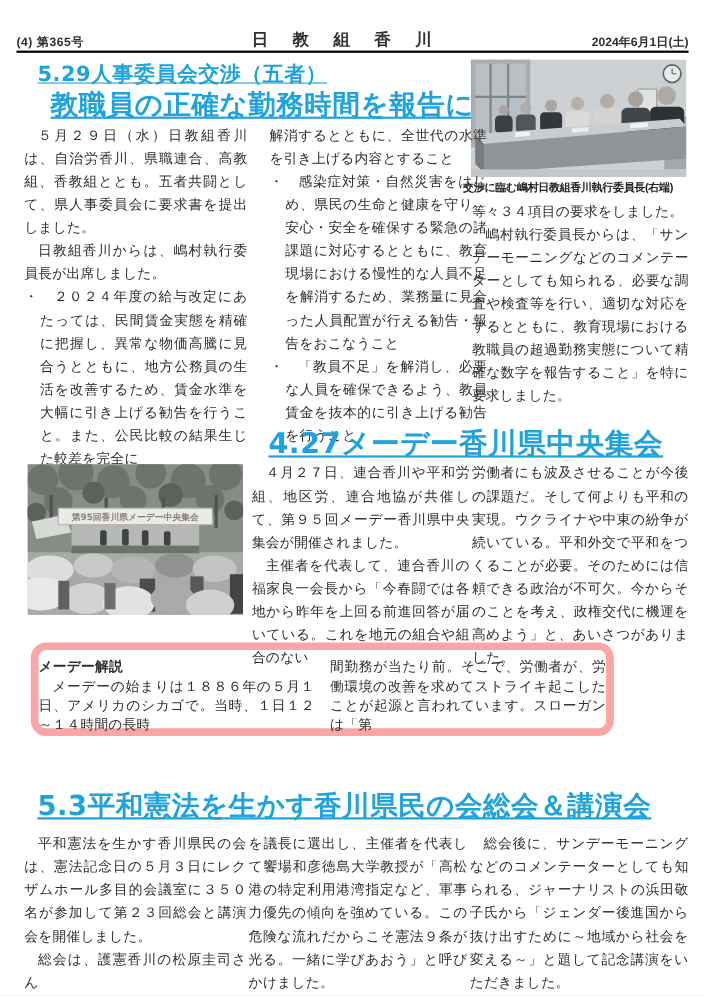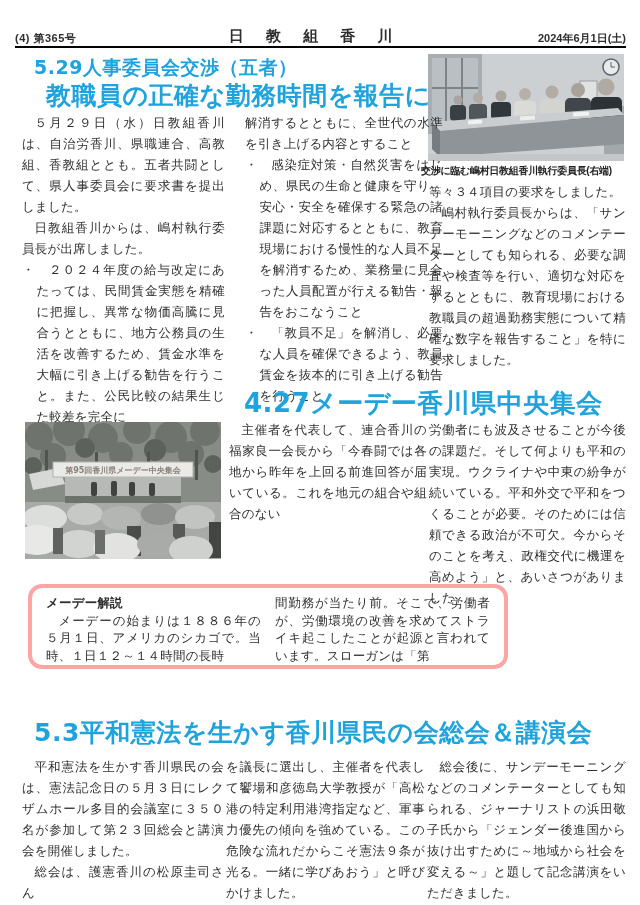--- a/index.html
+++ b/index.html
@@ -17,21 +17,21 @@
     display:flex; justify-content:space-between; align-items:flex-end;
     font-family:"Liberation Sans","DejaVu Sans",sans-serif;
   }
   .hdr-left  { font-size:11px; font-weight:bold; letter-spacing:.5px; }
   .hdr-center{ font-size:15px; font-weight:bold; letter-spacing:9px; transform:translateX(8px); }
   .hdr-right { font-size:11px; font-weight:bold; }
   
   .blue-head {
     position:absolute;
     font-family:"DejaVu Sans","Liberation Sans",sans-serif;
-    font-weight:bold; color:#1fa3dd; white-space:nowrap;
+    font-weight:bold; color:#1fa3dd; white-space:nowrap;text-decoration:underline;
   }
   .kicker   { left:34px;  top:55px;  font-size:19px; letter-spacing:.5px; }
   .head1    { left:46px;  top:79px;  font-size:25px; letter-spacing:.5px; }
   .head2    { left:244px; top:386px; font-size:26px; letter-spacing:.5px; }
   .head3    { left:34px;  top:716px; font-size:25px; letter-spacing:.5px; }
   
   .col {
     position:absolute; font-size:12.5px; line-height:21px;
     text-align:justify; letter-spacing:.2px;
   }
@@ -51,23 +51,23 @@
   .photo1 { left:428px; top:54px;  width:196px; height:107px; }
   .photo2 { left:25px;  top:422px; width:196px; height:137px; }
   .caption1 {
     position:absolute; left:421px; top:164px; width:206px;
     font-family:Liberation Sans, sans-serif;
     font-size:10px; font-weight:bold; letter-spacing:-.3px;
     white-space:nowrap; color:#222;
   }
   
   .mbox {
-    position:absolute; left:28px; top:584px; width:480px; height:85px;
-    border:4px solid #fca5a5; border-radius:14px;
-    padding:7px 14px; display:flex; gap:14px;
+    position:absolute; left:28px; top:584px; width:530px; height:85px;
+    border:7px solid #fca5a5; border-radius:14px;
+    padding:7px 0; display:flex; gap:14px;
   }
   .mbox .bcol { flex:1; font-size:12.5px; line-height:17.5px; text-align:justify; letter-spacing:.2px; }
   .mbox-title { font-family:"Liberation Sans","DejaVu Sans",sans-serif; font-weight:bold; font-size:12.5px; }
 </style>
 </head>
 <body>
 
 <div class="page">
 
   <div class="hdr">
@@ -193,20 +193,21 @@
       <ellipse cx="54" cy="122" rx="22" ry="14" fill="#d2d4d1"></ellipse>
       <ellipse cx="92" cy="126" rx="24" ry="15" fill="#e2e3e0"></ellipse>
       <ellipse cx="132" cy="122" rx="20" ry="13" fill="#a9aba8"></ellipse>
       <ellipse cx="166" cy="128" rx="22" ry="14" fill="#cfd1ce"></ellipse>
       <rect x="28" y="106" width="10" height="26" fill="#5f625f"></rect>
       <rect x="70" y="108" width="10" height="24" fill="#6b6e6b"></rect>
     </g>
   </svg>
 
   <div class="col a2c1">
+    <p class="ind">４月２７日、連合香川や平和労組、地区労、連合地協が共催して、第９５回メーデー香川県中央集会が開催されました。</p>
     <p class="ind">主催者を代表して、連合香川の福家良一会長から「今春闘では各地から昨年を上回る前進回答が届いている。これを地元の組合や組合のない</p>
   </div>
   <div class="col a2c2">
     <p>労働者にも波及させることが今後の課題だ。そして何よりも平和の実現。ウクライナや中東の紛争が続いている。平和外交で平和をつくることが必要。そのためには信頼できる政治が不可欠。今からそのことを考え、政権交代に機運を高めよう」と、あいさつがありました。</p>
   </div>
 
   <div class="mbox">
     <div class="bcol">
       <div class="mbox-title">メーデー解説</div>
       <p class="ind">メーデーの始まりは１８８６年の５月１日、アメリカのシカゴで。当時、１日１２～１４時間の長時</p>

